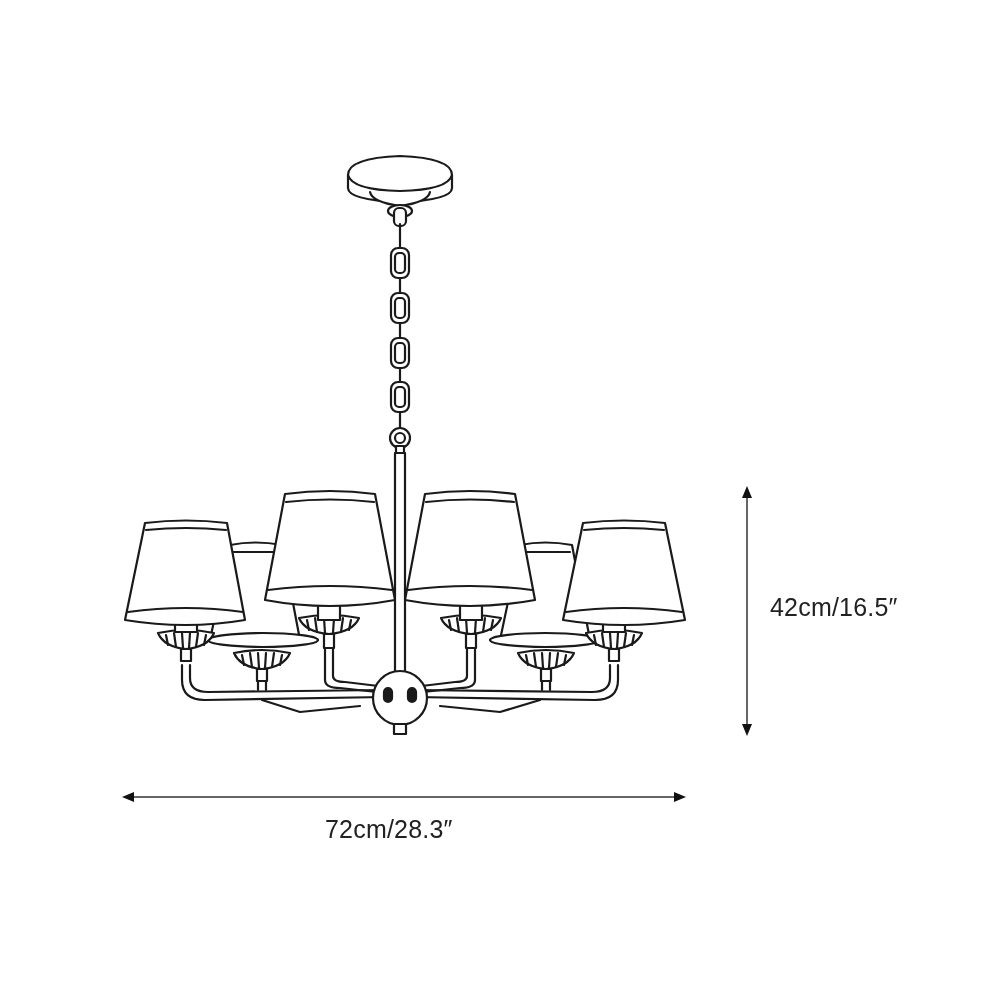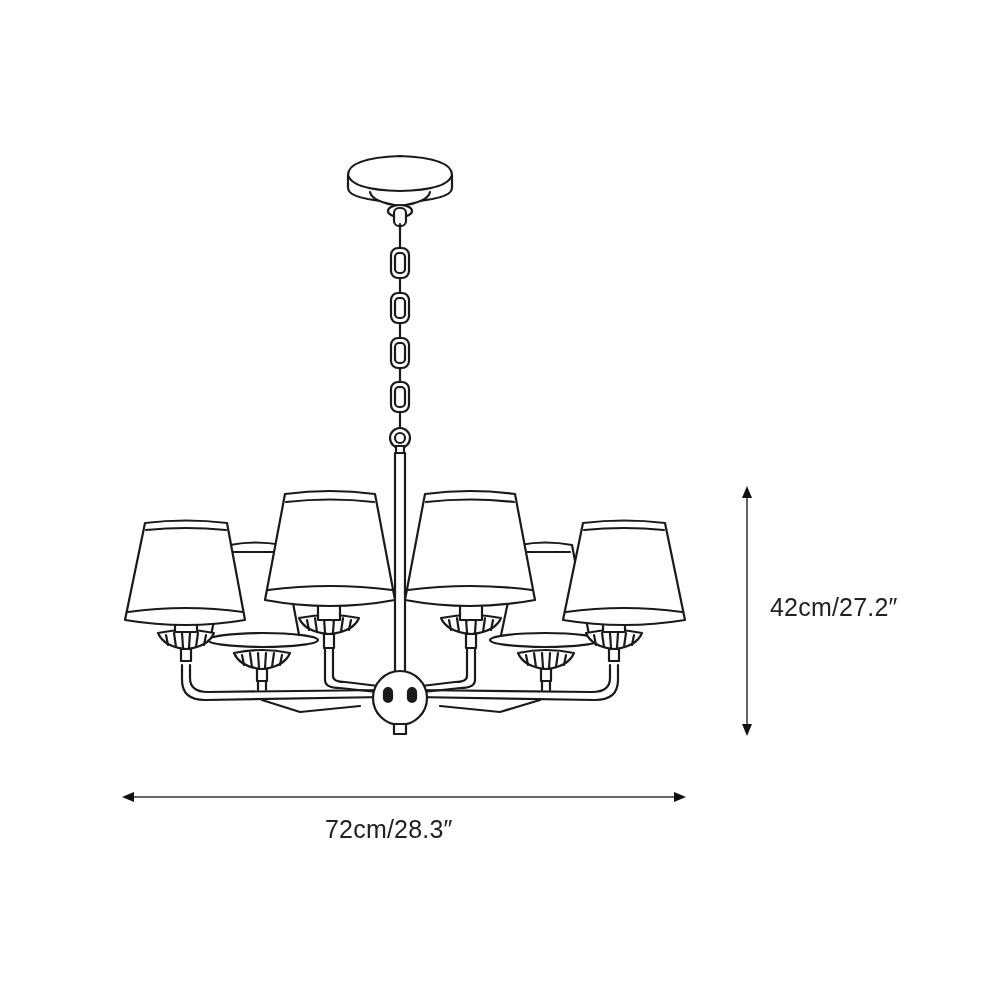--- a/index.html
+++ b/index.html
@@ -144,14 +144,14 @@
     <path d="M747,486 L742,498 L752,498 Z" stroke="none"></path>
     <path d="M747,736 L742,724 L752,724 Z" stroke="none"></path>
   </g>
   <g stroke="#333" stroke-width="1.5" fill="#111">
     <line x1="128" y1="797" x2="680" y2="797"></line>
     <path d="M122,797 L134,792 L134,802 Z" stroke="none"></path>
     <path d="M686,797 L674,792 L674,802 Z" stroke="none"></path>
   </g>
 </svg>
 
-<div class="dim-label" id="height-label">42cm/27.2″</div>
+<div class="dim-label" id="height-label">42cm/16.5″</div>
 <div class="dim-label" id="width-label">72cm/28.3″</div>
 
 </body></html>

